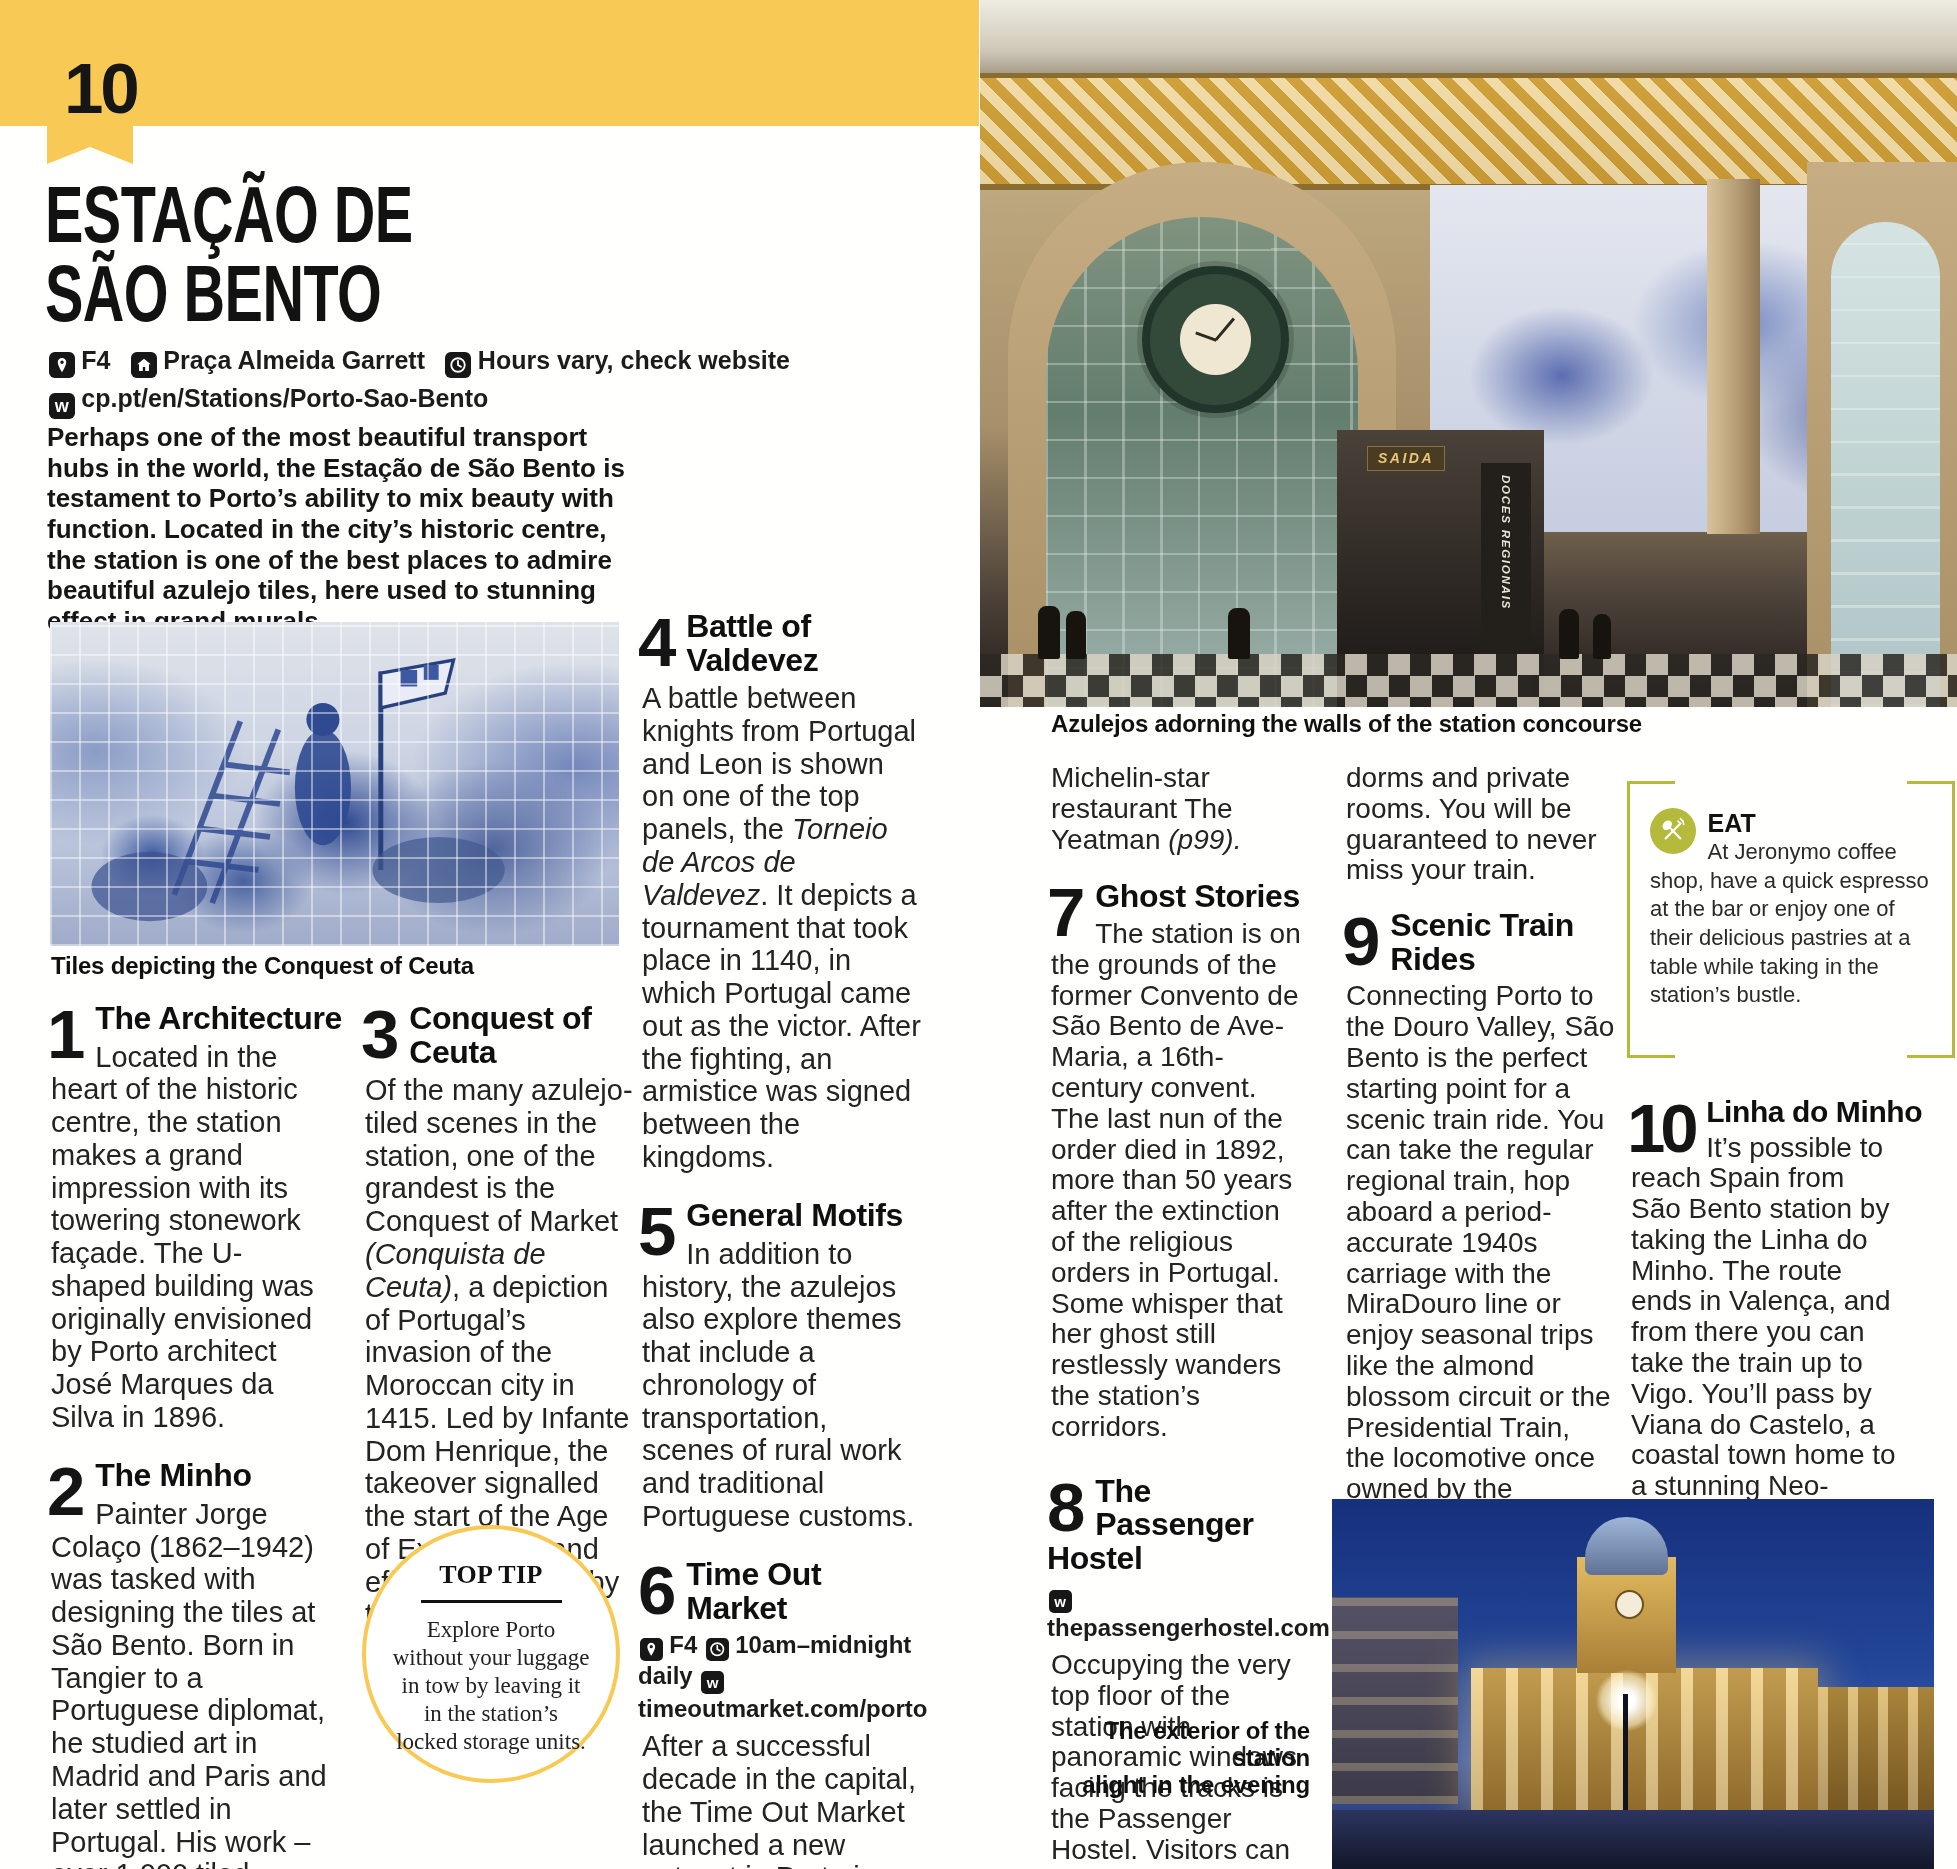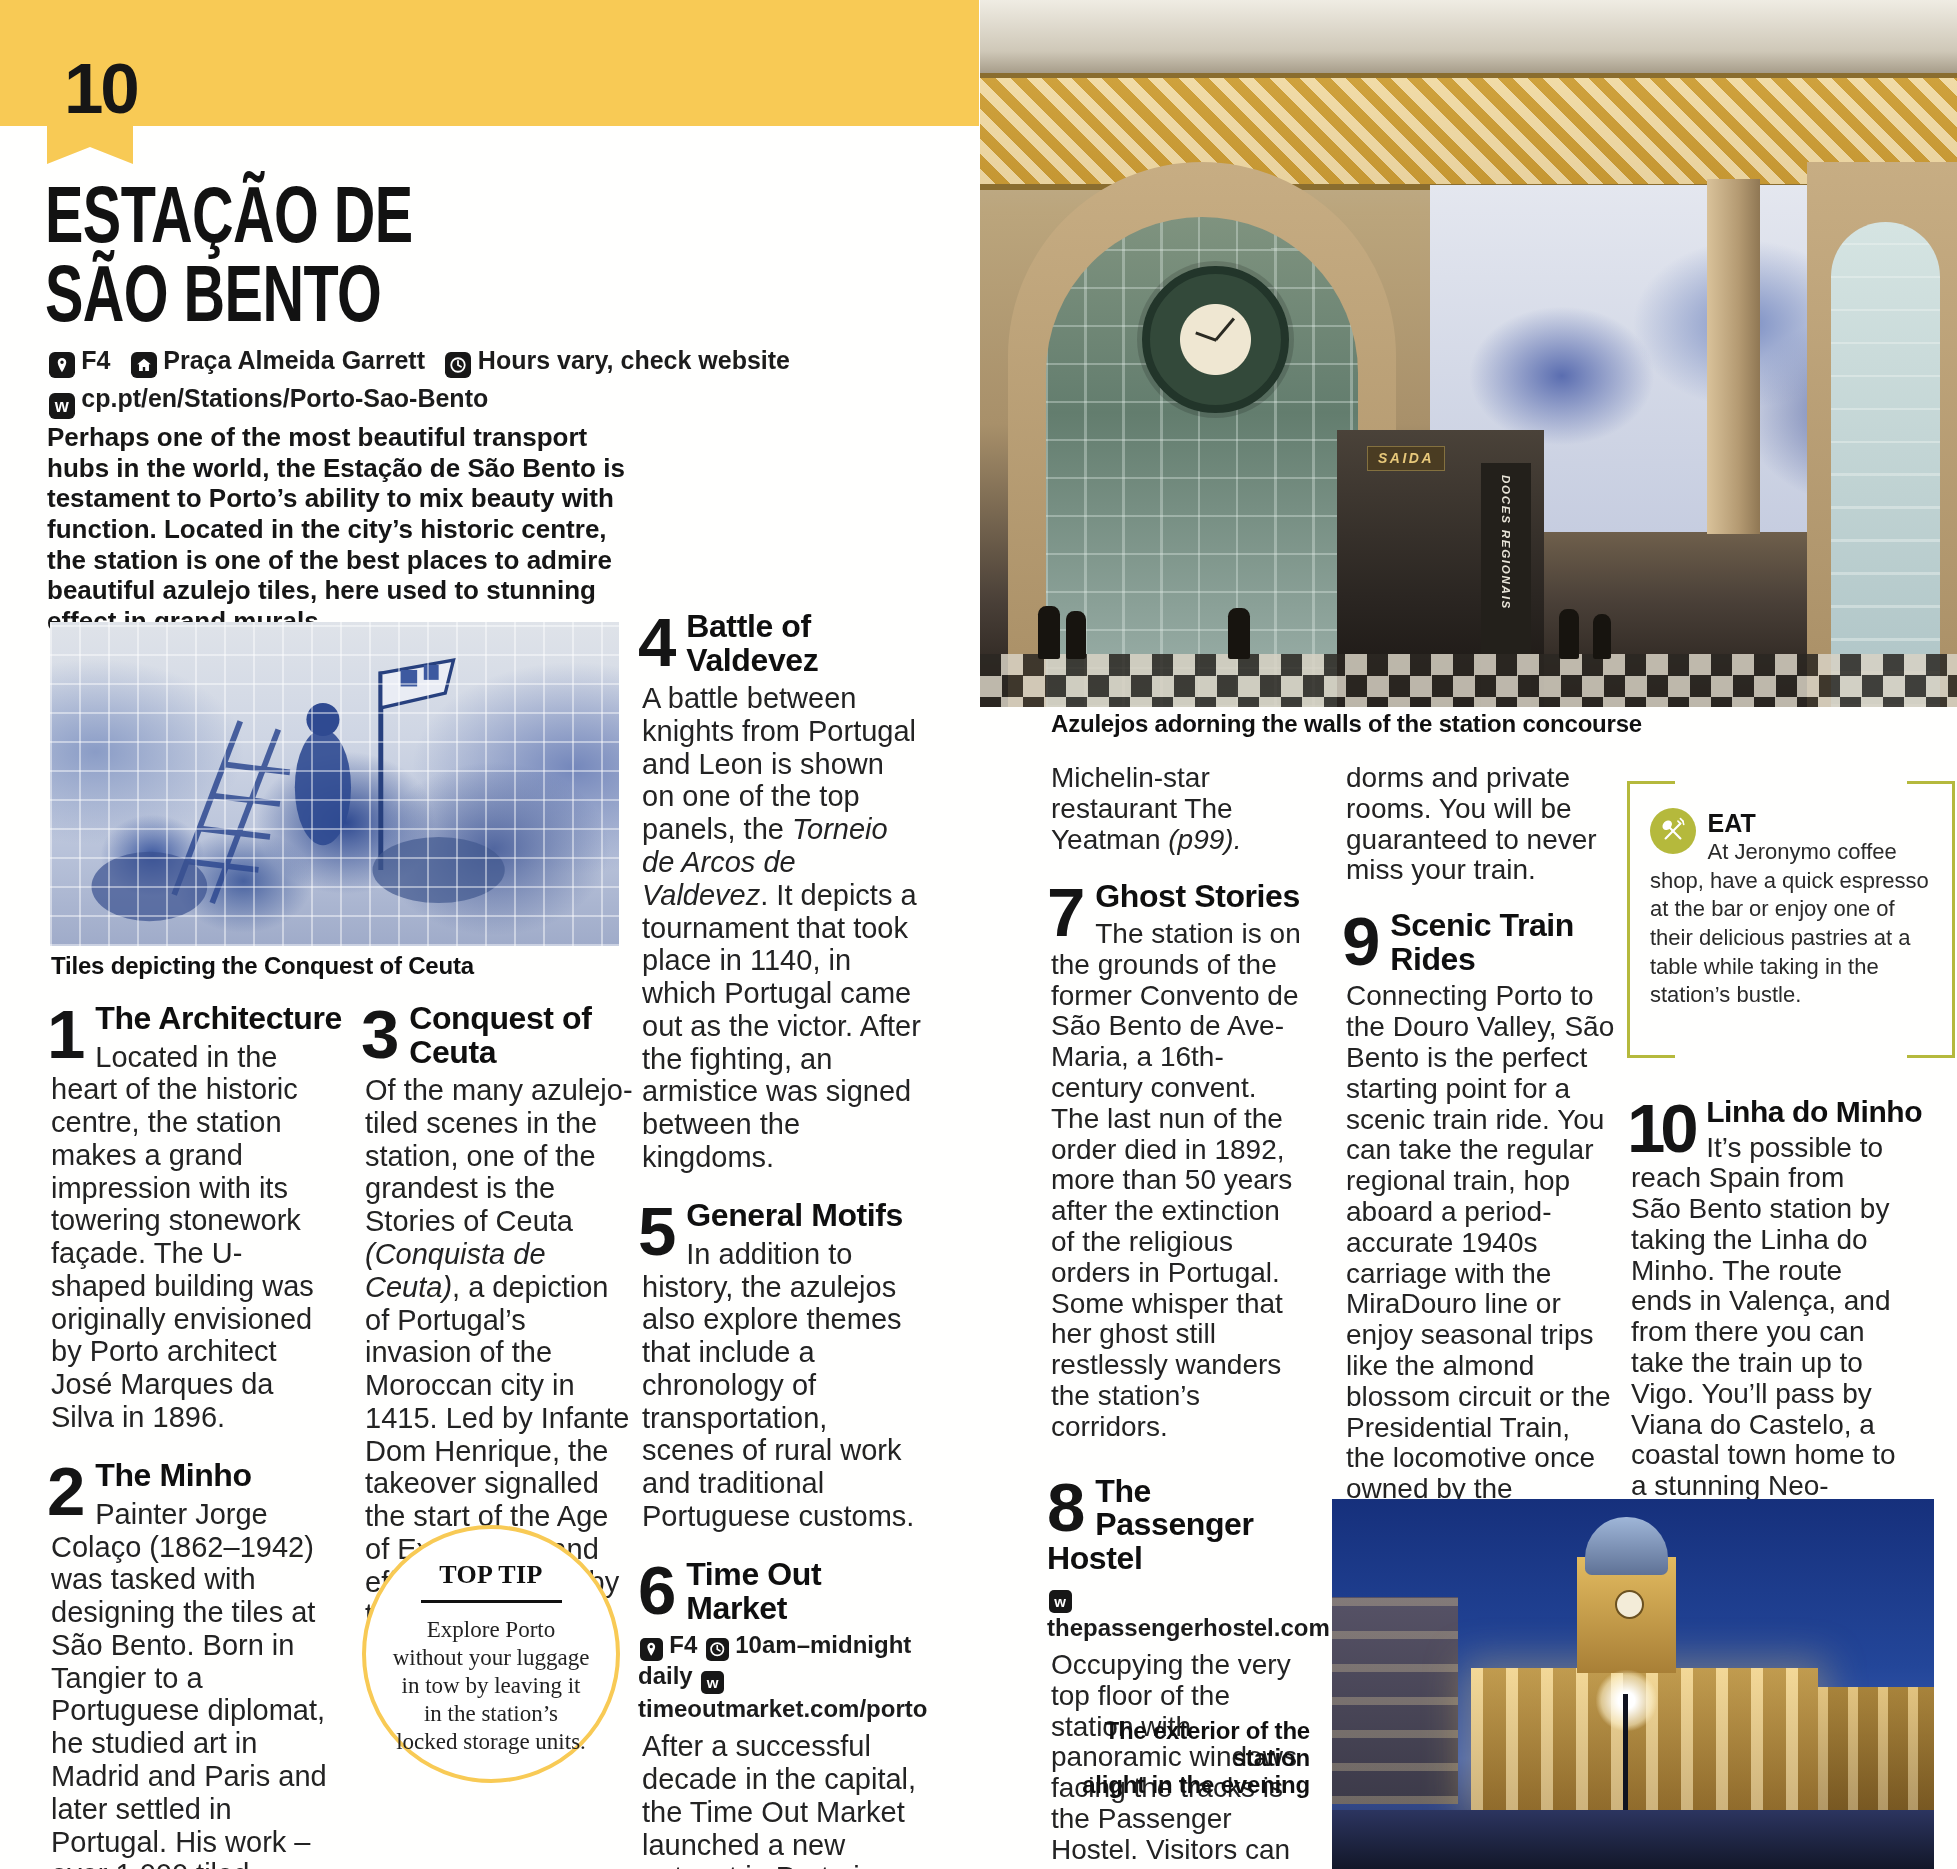--- a/index.html
+++ b/index.html
@@ -248,21 +248,21 @@
       <h3 class="nw">The Minho</h3>
       <p>Painter Jorge Colaço (1862–1942) was tasked with designing the tiles at São Bento. Born in Tangier to a Portuguese diplomat, he studied art in Madrid and Paris and later settled in Portugal. His work – over 1,000 tiled-panels – is found all over the country, including in Porto’s many churches.</p>
       <div class="clear"></div>
     </div>
   </div>
 
   <div class="col colB">
     <div class="item">
       <div class="bignum">3</div>
       <h3>Conquest of Ceuta</h3>
-      <p><span>Of the many azulejo-tiled scenes in the station, one of the grandest is the Stories of Ceuta </span><span class="it">(Conquista de Ceuta)</span><span>, a depiction of Portugal’s invasion of the Moroccan city in 1415. Led by Infante Dom Henrique, the takeover signalled the start of the Age of Exploration and efforts to expand by the empire of Portugal.</span></p>
+      <p><span>Of the many azulejo-tiled scenes in the station, one of the grandest is the Conquest of Market </span><span class="it">(Conquista de Ceuta)</span><span>, a depiction of Portugal’s invasion of the Moroccan city in 1415. Led by Infante Dom Henrique, the takeover signalled the start of the Age of Exploration and efforts to expand by the empire of Portugal.</span></p>
       <div class="clear"></div>
     </div>
   </div>
   <div class="tip">
     <div class="tip-label">TOP TIP</div>
     <div class="tip-rule"></div>
     <div class="tip-body">Explore Porto without your luggage in tow by leaving it in the station’s locked storage units.</div>
   </div>
 
   <div class="col colM">

